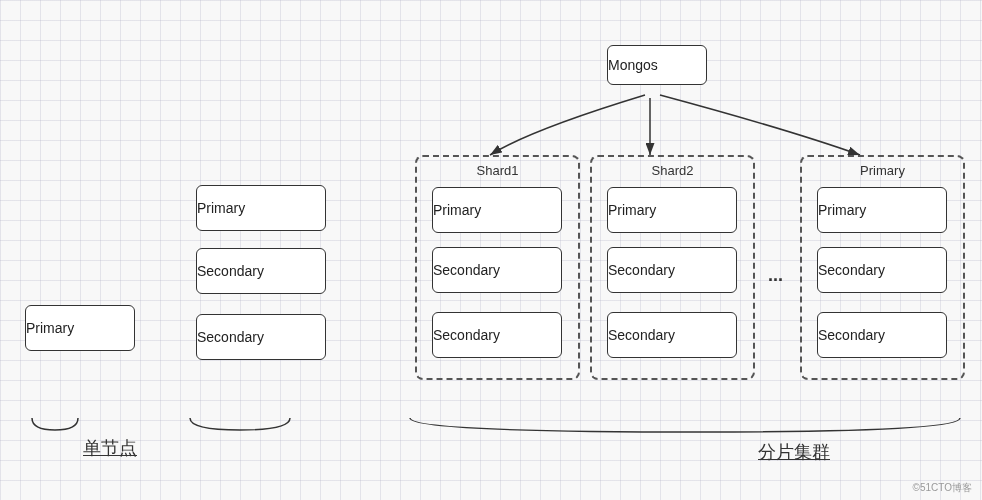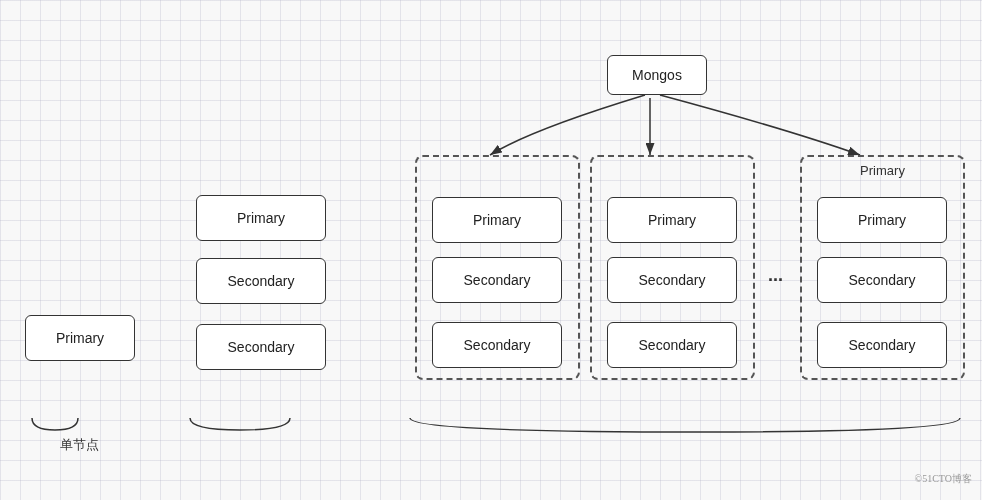--- a/index.html
+++ b/index.html
@@ -24,48 +24,47 @@
       height: 500px;
     }
 
     
     .node-box {
       background: white;
       border: 1.5px solid #333;
       border-radius: 6px;
       display: flex;
       align-items: center;
-      justify-content: center;
       font-size: 14px;
       color: #222;
       position: absolute;
-      margin-top: 10px;
     }
 
     
     .shard-group {
       position: absolute;
       border: 2px dashed #555;
       border-radius: 8px;
       background: transparent;
     }
 
     .shard-label {
       position: absolute;
       font-size: 13px;
       color: #333;
       text-align: center;
     }
 
     
     .brace-label {
       position: absolute;
-      text-align: center;
-      font-size: 13px;
+      text-align: right;
+      font-size: 18px;
       color: #333;
+      text-decoration: underline;
     }
 
     
     svg.arrows {
       position: absolute;
       top: 0; left: 0;
       width: 982px;
       height: 500px;
       pointer-events: none;
     }
@@ -74,25 +73,24 @@
     .ellipsis {
       position: absolute;
       font-size: 18px;
       color: #333;
       font-weight: bold;
     }
 
     
     .copyright {
       position: absolute;
-      bottom: 14px;
+      bottom: 5px;
       right: 10px;
       font-size: 10px;
       color: #999;
-      font-family: Liberation Serif, serif;
     }
   </style>
 </head>
 <body>
 
 <div class="diagram-container">
 
   <svg class="arrows">
     <defs>
       <marker id="arrowhead" markerWidth="8" markerHeight="6" refX="8" refY="3" orient="auto">
@@ -130,35 +128,37 @@
   <div class="node-box" style="left:196px; top:314px; width:130px; height:46px;">
     <span>Secondary</span>
   </div>
 
 
   <div class="node-box" style="left:607px; top:45px; width:100px; height:40px;">
     <span>Mongos</span>
   </div>
 
   <div class="shard-group" style="left:415px; top:155px; width:165px; height:225px;">
+    <div class="shard-label" style="top:6px; left:0; right:0;">Shard1</div>
 
     <div class="node-box" style="left:15px; top:30px; width:130px; height:46px; position:absolute;">
       <span>Primary</span>
     </div>
 
     <div class="node-box" style="left:15px; top:90px; width:130px; height:46px; position:absolute;">
       <span>Secondary</span>
     </div>
 
     <div class="node-box" style="left:15px; top:155px; width:130px; height:46px; position:absolute;">
       <span>Secondary</span>
     </div>
   </div>
 
   <div class="shard-group" style="left:590px; top:155px; width:165px; height:225px;">
+    <div class="shard-label" style="top:6px; left:0; right:0;">Shard2</div>
 
     <div class="node-box" style="left:15px; top:30px; width:130px; height:46px; position:absolute;">
       <span>Primary</span>
     </div>
 
     <div class="node-box" style="left:15px; top:90px; width:130px; height:46px; position:absolute;">
       <span>Secondary</span>
     </div>
 
     <div class="node-box" style="left:15px; top:155px; width:130px; height:46px; position:absolute;">
@@ -177,16 +177,17 @@
 
     <div class="node-box" style="left:15px; top:90px; width:130px; height:46px; position:absolute;">
       <span>Secondary</span>
     </div>
 
     <div class="node-box" style="left:15px; top:155px; width:130px; height:46px; position:absolute;">
       <span>Secondary</span>
     </div>
   </div>
 
+  <div class="brace-label" style="left:580px; top:440px; width:250px;">分片集群</div>
 
   <div class="copyright">©51CTO博客</div>
 
 </div>
 
 </body></html>

